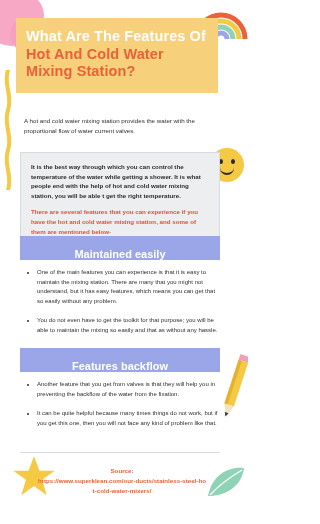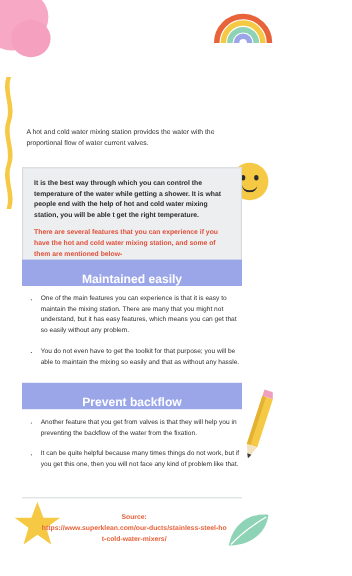--- a/index.html
+++ b/index.html
@@ -278,41 +278,44 @@
     <polygon points="26,2 32,18 49,18 35,28 40,45 26,35 12,45 17,28 3,18 20,18" fill="#f6c945" stroke="#ffffff" stroke-width="1.5"></polygon>
   </svg>
 
   <svg class="deco leaf" viewBox="0 0 40 34">
     <path d="M2 32 C 6 10, 24 2, 38 4 C 36 22, 20 32, 2 32 Z" fill="#8fd3b6"></path>
     <path d="M4 31 C 14 20, 26 12, 36 6" fill="none" stroke="#ffffff" stroke-width="1.2"></path>
   </svg>
 
   <div class="content">
 
+    <div class="title-card">
+      <h1><span>What Are The Features Of </span><span class="accent">Hot And Cold Water Mixing Station?</span></h1>
+    </div>
 
     <div class="intro">A hot and cold water mixing station provides the water with the proportional flow of water current valves.</div>
 
     <div class="grey-card">
       <p>It is the best way through which you can control the temperature of the water while getting a shower. It is what people end with the help of hot and cold water mixing station, you will be able t get the right temperature.</p>
       <p class="red">There are several features that you can experience if you have the hot and cold water mixing station, and some of them are mentioned below-</p>
     </div>
 
     <div class="band band-1">
       <span>Maintained easily</span>
     </div>
 
     <div class="bullets bullets-1">
       <ul>
         <li>One of the main features you can experience is that it is easy to maintain the mixing station. There are many that you might not understand, but it has easy features, which means you can get that so easily without any problem.</li>
         <li>You do not even have to get the toolkit for that purpose; you will be able to maintain the mixing so easily and that as without any hassle.</li>
       </ul>
     </div>
 
     <div class="band band-2">
-      <span>Prevent backflow</span>
+      <span>Features backflow</span>
     </div>
 
     <div class="bullets bullets-2">
       <ul>
         <li>Another feature that you get from valves is that they will help you in preventing the backflow of the water from the fixation.</li>
         <li>It can be quite helpful because many times things do not work, but if you get this one, then you will not face any kind of problem like that.</li>
       </ul>
     </div>
 
     <div class="hline" style="top:452px"></div>

